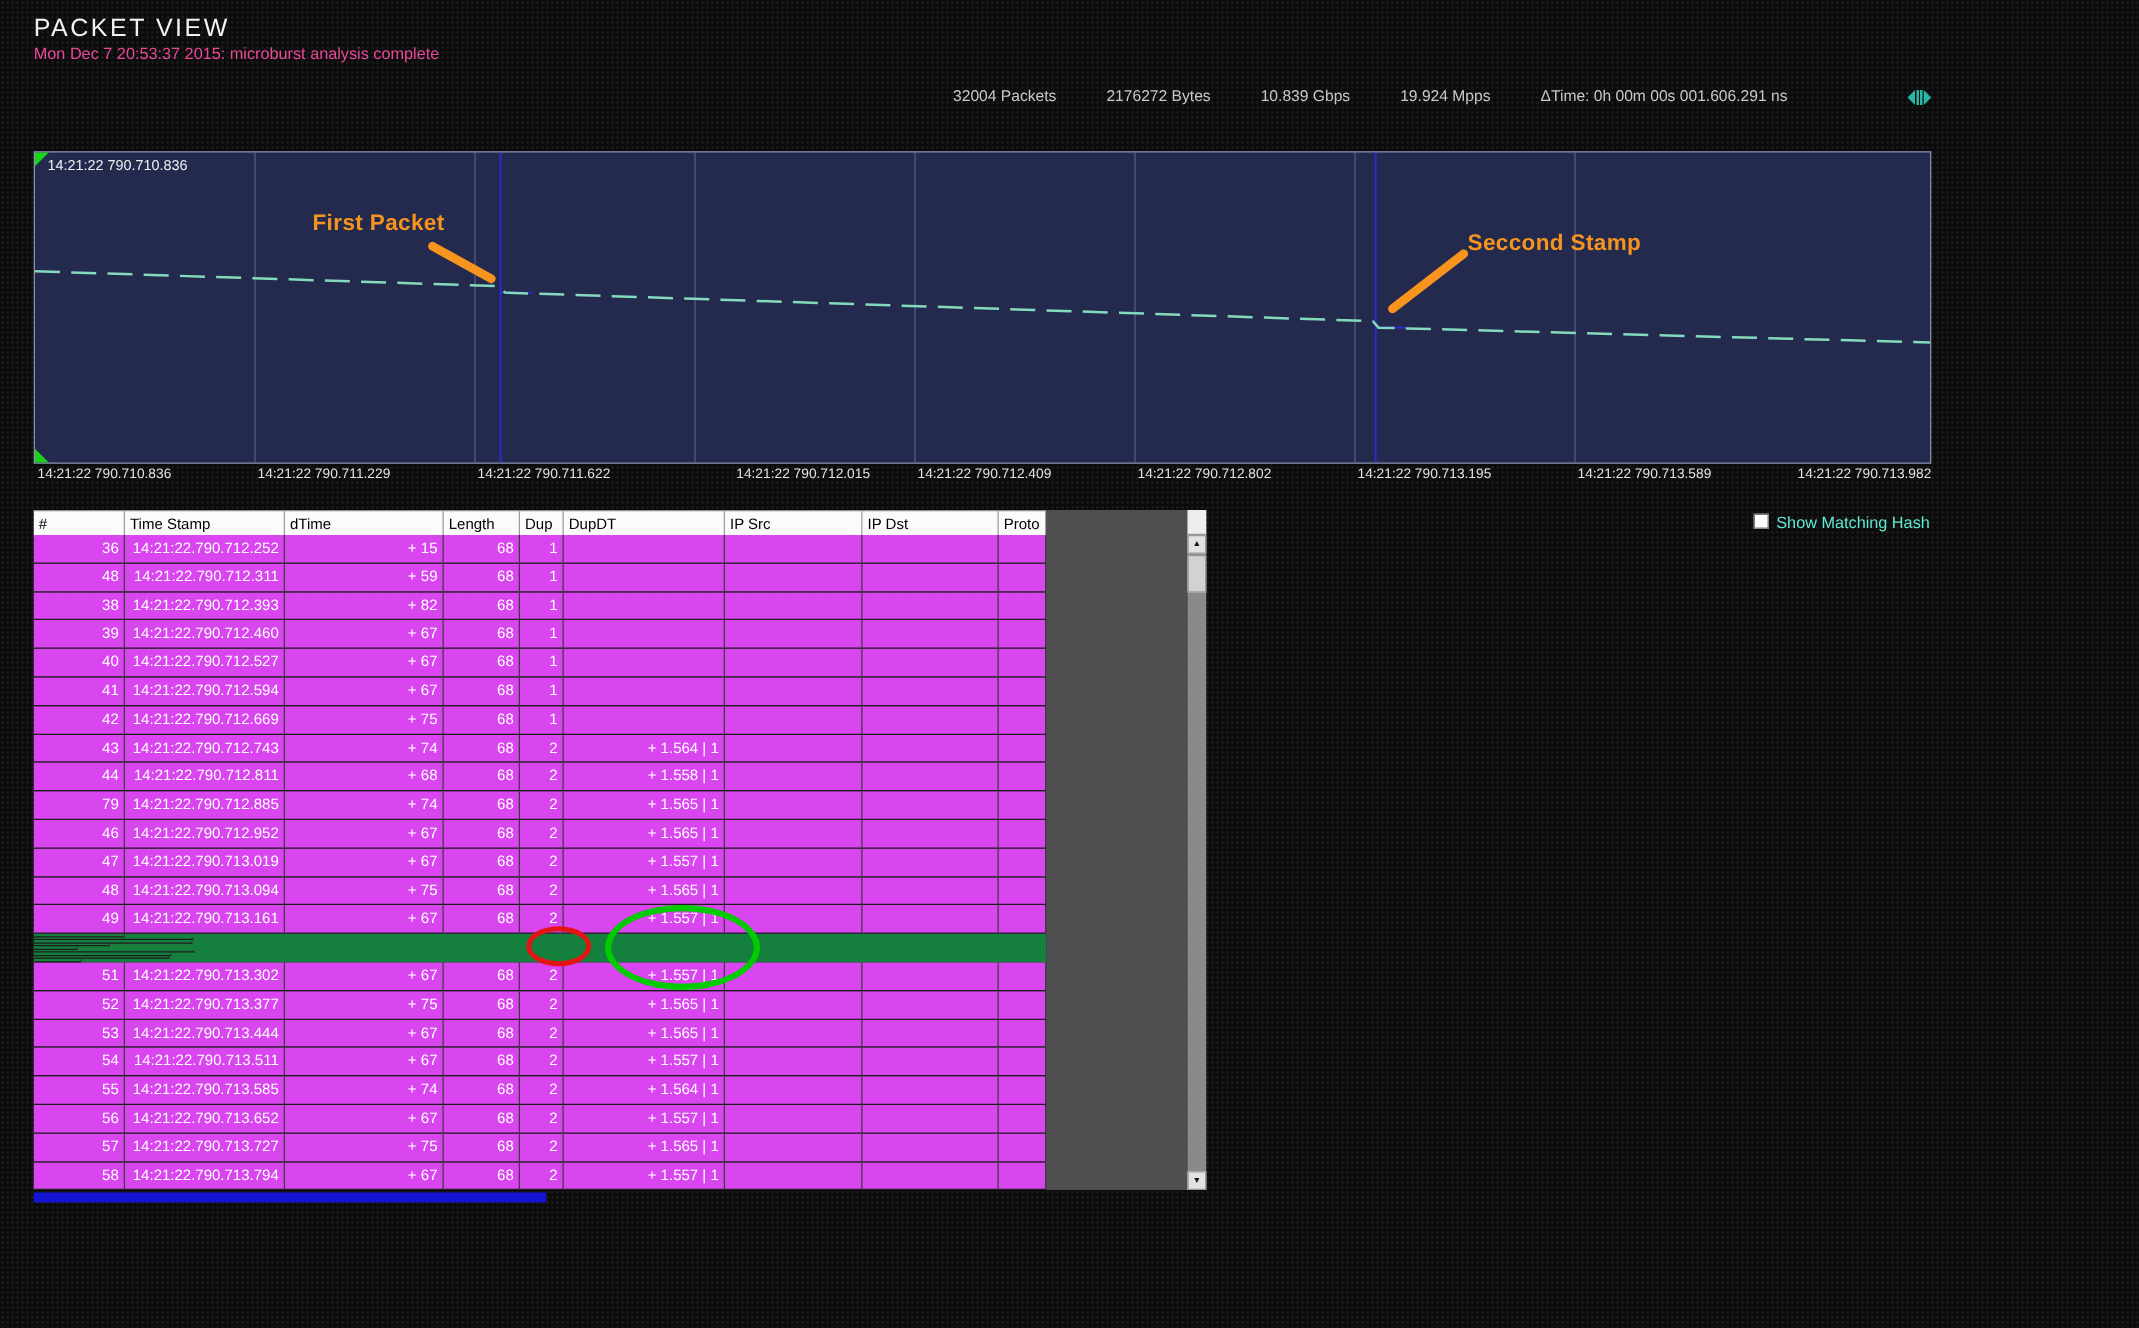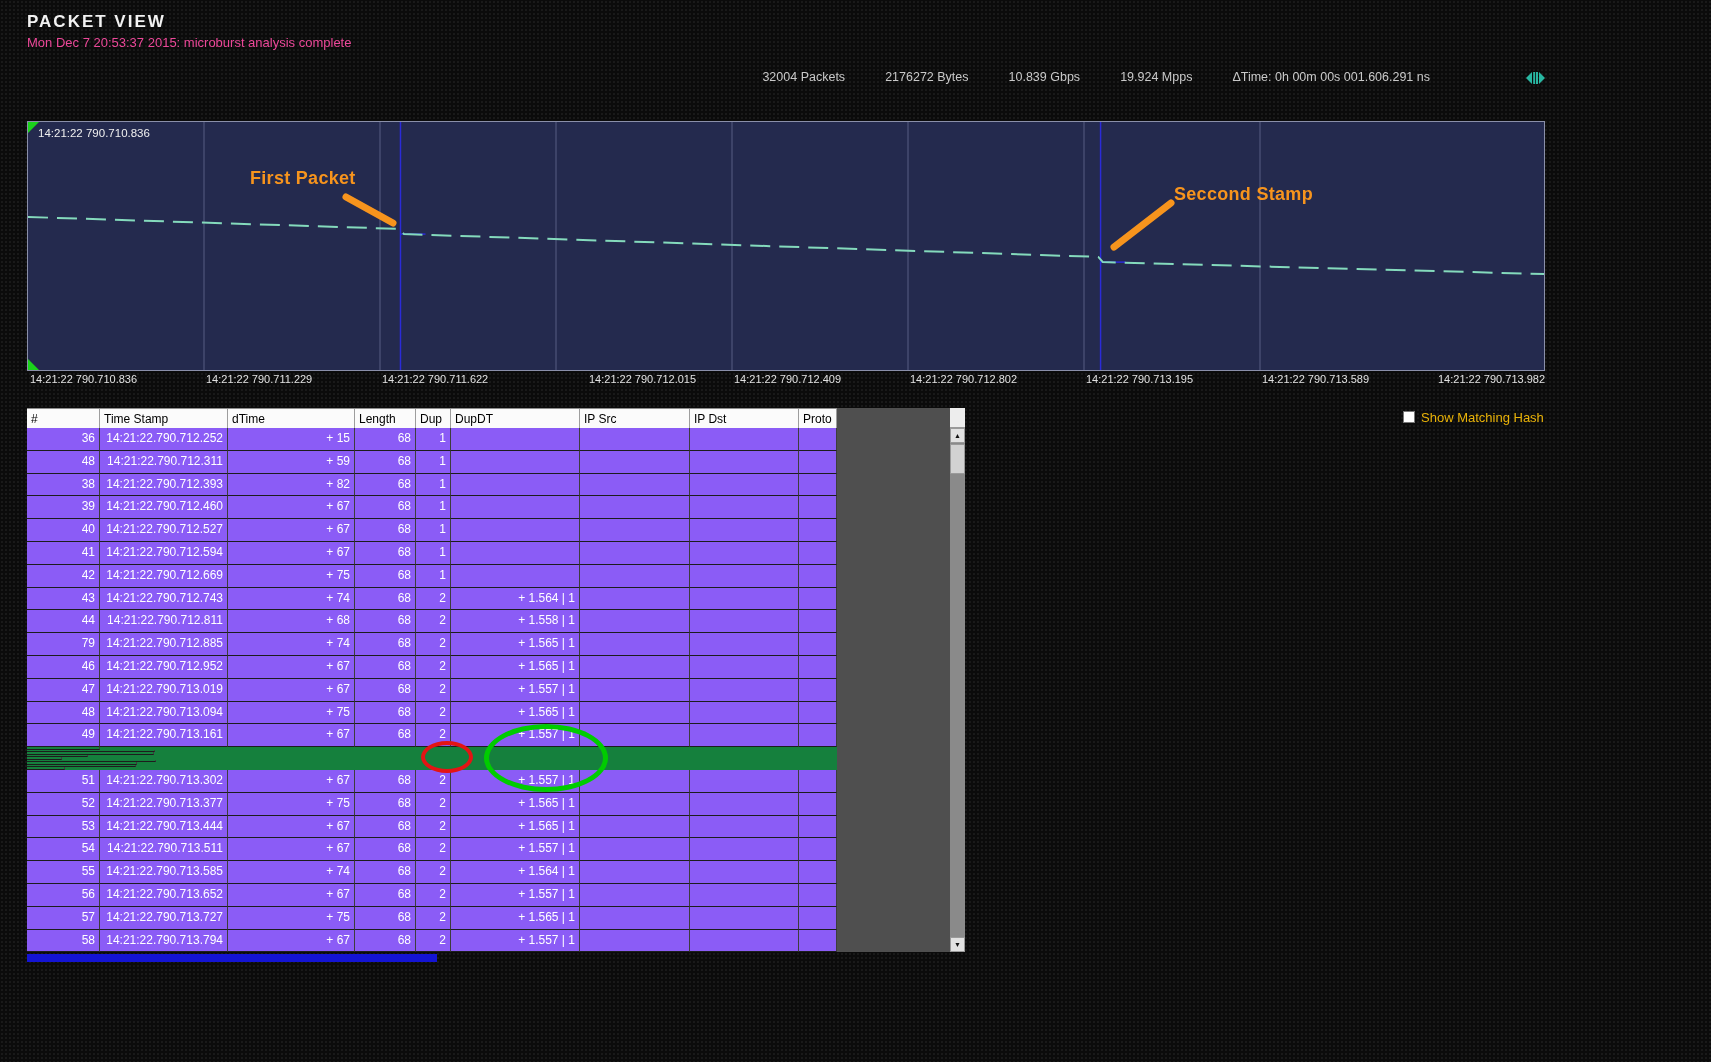--- a/index.html
+++ b/index.html
@@ -4,21 +4,21 @@
 <style>
   * { box-sizing: border-box; }
   html,body { margin:0; padding:0; }
   body {
     width:1711px; height:1062px; position:relative; overflow:hidden;
     background-color:#0b0b0b;
     background-image: radial-gradient(rgba(48,48,48,.38) 1px, rgba(0,0,0,0) 1.3px);
     background-size:4px 4px;
     font-family:"Liberation Sans", sans-serif;
   }
-  .page-title { position:absolute; left:27px; top:12px; color:#f2f2f2; font-size:17px; font-weight:700; letter-spacing:2px; }
+  .page-title { position:absolute; left:27px; top:12px; color:#f2f2f2; font-size:20px; font-weight:400; letter-spacing:2px; }
   .status-line { position:absolute; left:27px; top:35px; color:#ec4899; font-size:13px; }
   .stats-bar { position:absolute; top:70px; right:281px; display:flex; gap:40px; color:#c9c9c9; font-size:12.5px; white-space:nowrap; }
   .fit-icon { position:absolute; top:70px; left:1526px; width:19px; height:16px; }
 
   
   .chart-wrap { position:absolute; left:27px; top:87px; width:1518px; height:265px;margin-top:34px; }
   .chart-plot { position:absolute; left:0; top:0; width:1518px; height:250px; background:#242a4e; border:1px solid #8a8fa9; }
   .chart-plot svg { position:absolute; left:0; top:0; }
   .chart-label { position:absolute; left:10px; top:5px; color:#f0f0f0; font-size:11.5px; z-index:3; }
   .corner-marker { position:absolute; width:0; height:0; z-index:3; }
@@ -28,40 +28,40 @@
   .ann-first { left:222px; top:46px; }
   .ann-second { left:1146px; top:62px; }
   .chart-x-axis { position:absolute; left:0; top:251px; width:1518px; height:14px; }
   .tick { position:absolute; top:1px; color:#e2e2e2; font-size:11px; white-space:nowrap; }
 
   
   .table-wrap { position:absolute; left:27px; top:408px; width:938px; height:560px; }
   .thead { position:absolute; left:0; top:0; width:810px; height:20px; display:flex; background:#fbfbfb; border-top:1px solid #8d8d8d; }
   .hcell { height:20px; border-right:1px solid #9d9d9d; border-bottom:1px solid #8d8d8d; font-size:12px; color:#000; padding:3px 3px 0 4px; white-space:nowrap; overflow:hidden; }
   .tbody { position:absolute; left:0; top:20px; width:810px; }
-  .trow { display:flex; height:22.8px; background:#8b5cf6; }
+  .trow { display:flex; height:22.8px; background:#d946ef; }
   .trow.selected { background:#15803d;flex-direction:column; }
   .tcell { height:22.8px; border-right:1px solid #3d3d3d; border-bottom:1px solid #1d1d1d; color:#fff; font-size:12px; line-height:21.5px; padding:0 4px; white-space:nowrap; overflow:hidden; }
   .c0{width:73px} .c1{width:128px} .c2{width:127px} .c3{width:61px} .c4{width:35px}
   .c5{width:129px} .c6{width:110px} .c7{width:109px} .c8{width:38px}
   .tcell.c0,.tcell.c1,.tcell.c2,.tcell.c3,.tcell.c4,.tcell.c5 { text-align:right; }
   .gray-filler { position:absolute; left:810px; top:0; width:113px; height:544px; background:#4f4f4f; }
   .vscroll { position:absolute; left:923px; top:0; width:15px; height:544px; background:#8a8a8a; }
   .vs-corner { position:absolute; left:0; top:0; width:15px; height:20px; background:#ededed; border-bottom:1px solid #999; }
   .vs-btn { position:absolute; left:0; width:15px; height:15px; background:#e2e2e2; border:1px solid #9a9a9a; color:#111; font-size:7px; line-height:14px; text-align:center; }
   .vs-btn.up { top:20px; }
   .vs-btn.down { top:529px; }
   .vs-thumb { position:absolute; left:0; top:36px; width:15px; height:30px; background:#d2d2d2; border:1px solid #9a9a9a; }
   .h-scroll-thumb { position:absolute; left:0; top:546px; width:410px; height:8px; background:#1414d4; }
   .highlight-ellipse { position:absolute; border-radius:50%; z-index:6; }
   .red-ellipse { left:394px; top:333px; width:52px; height:32px; border:4px solid #e41414; }
   .green-ellipse { left:457px; top:316px; width:124px; height:68px; border:5px solid #00cc00; }
 
   
-  .hash-ctl { position:absolute; left:1403px; top:410px; display:flex; gap:6px; align-items:flex-start; color:#eab308; font-size:13px; }
+  .hash-ctl { position:absolute; left:1403px; top:410px; display:flex; gap:6px; align-items:flex-start; color:#5eead4; font-size:13px; }
   .checkbox { width:12px; height:12px; background:#ffffff; border:1px solid #777; margin-top:1px; }
 </style>
 </head>
 <body>
 
 <div class="page-title">PACKET VIEW</div>
 <div class="status-line">Mon Dec 7 20:53:37 2015: microburst analysis complete</div>
 
 <div class="stats-bar">
     <span>32004 Packets</span>

